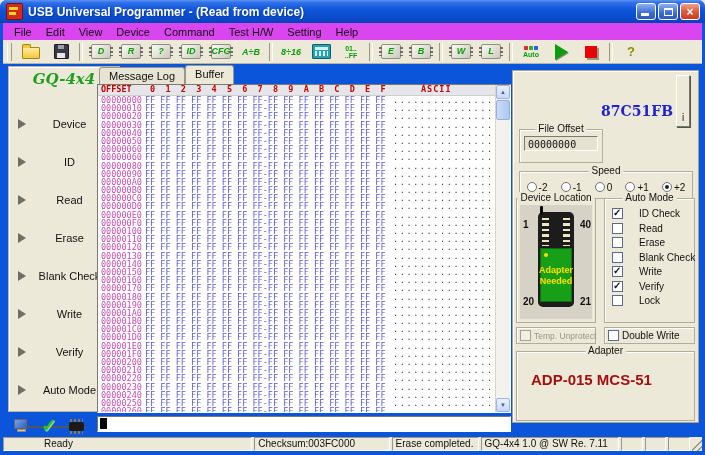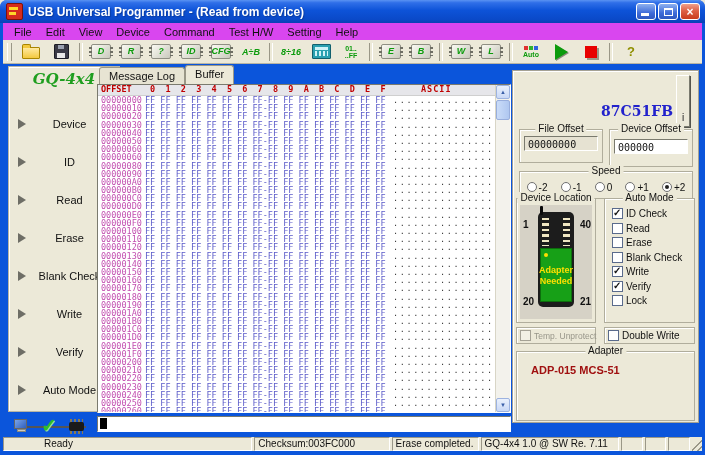--- a/index.html
+++ b/index.html
@@ -139,32 +139,32 @@
   .lever{position:absolute;top:-6px;left:2px;width:3px;height:9px;background:#0a0a0a;border-radius:1px;}
   .slots{position:absolute;top:6px;width:7px;height:28px;
     background:repeating-linear-gradient(180deg,#EFE6C2 0 2.5px,transparent 2.5px 5.5px);}
   .slots.left{left:4px;} .slots.right{right:4px;}
   .chip-overlay{position:absolute;left:2px;right:2px;top:36px;bottom:5px;background:#17A017;border:1px solid #0C6E0C;
     display:flex;flex-direction:column;align-items:center;justify-content:center;gap:1px;}
   .chip-overlay span{color:#FFE000;font-size:9px;font-weight:bold;line-height:10px;}
   .chip-overlay::before{content:"";position:absolute;left:3px;top:4px;width:4px;height:4px;border-radius:50%;background:#FFE000;}
   .g-automode{left:91px;top:127px;width:91px;height:125px;}
   .checks{display:flex;flex-direction:column;gap:3.5px;padding:9px 0 0 7px;}
-  .check-item{display:flex;align-items:center;gap:3px;}
+  .check-item{display:flex;align-items:center;gap:16px;}
   .cb{width:11px;height:11px;background:#fff;border:1px solid #5A6B8C;box-sizing:border-box;position:relative;flex:0 0 auto;}
   .cb.checked::after{content:"✓";position:absolute;left:0px;top:-2px;font-size:10px;font-weight:bold;color:#111;}
   .cb.disabled{background:#F2F0E4;border-color:#A5A295;}
   .cb-label{font-size:10px;color:#111;white-space:nowrap;}
   .minibox{position:absolute;border:1px solid #B0AD9C;box-shadow:inset 1px 1px 0 #fff;box-sizing:border-box;
     display:flex;align-items:center;gap:3px;padding-left:3px;}
   .m-temp{left:3px;top:256px;width:80px;height:17px;}
   .m-temp .cb-label{font-size:8.5px;color:#98968A;}
   .m-dw{left:91px;top:256px;width:91px;height:17px;}
   .g-adapter{left:3px;top:280px;width:179px;height:70px;}
-  .adapter-name{margin:12px 0 0 14px;font-size:11px;font-weight:bold;color:#A01010;}
+  .adapter-name{margin:19px 0 0 14px;font-size:15px;font-weight:bold;color:#A01010;}
   
   .statusbar{position:absolute;left:3px;top:437px;width:699px;height:14px;background:#ECE9D8;
     display:flex;gap:2px;align-items:stretch;}
   .st-cell{border:1px solid;border-color:#9a9787 #fff #fff #9a9787;font-size:10px;line-height:12px;
     padding-left:3px;box-sizing:border-box;color:#111;white-space:nowrap;overflow:hidden;}
   .st-0{width:252px;padding-left:40px;} .st-1{width:137px;} .st-2{width:88px;} .st-3{width:140px;}
   .st-4,.st-5,.st-6{width:22px;}
   .grip{width:10px;background:
     linear-gradient(135deg,transparent 50%,#9a9787 50% 60%,transparent 60% 75%,#9a9787 75% 85%,transparent 85%);}
 </style>
@@ -401,24 +401,20 @@
 
   <div class="rightpanel">
     <div class="chipname">87C51FB</div>
     <div class="ibtn">i</div>
 
     <div class="group g-fileoff">
       <div class="legend">File Offset</div>
       <div class="field beige">00000000</div>
     </div>
 
-    <div class="group g-devoff">
-      <div class="legend">Device Offset</div>
-      <div class="field white">000000</div>
-    </div>
 
     <div class="group g-speed">
       <div class="legend">Speed</div>
       <div class="radios">
           <label class="radio-item">
             <span class="radio"></span>
             <span class="radio-label">-2</span>
           </label>
           <label class="radio-item">
             <span class="radio"></span>

